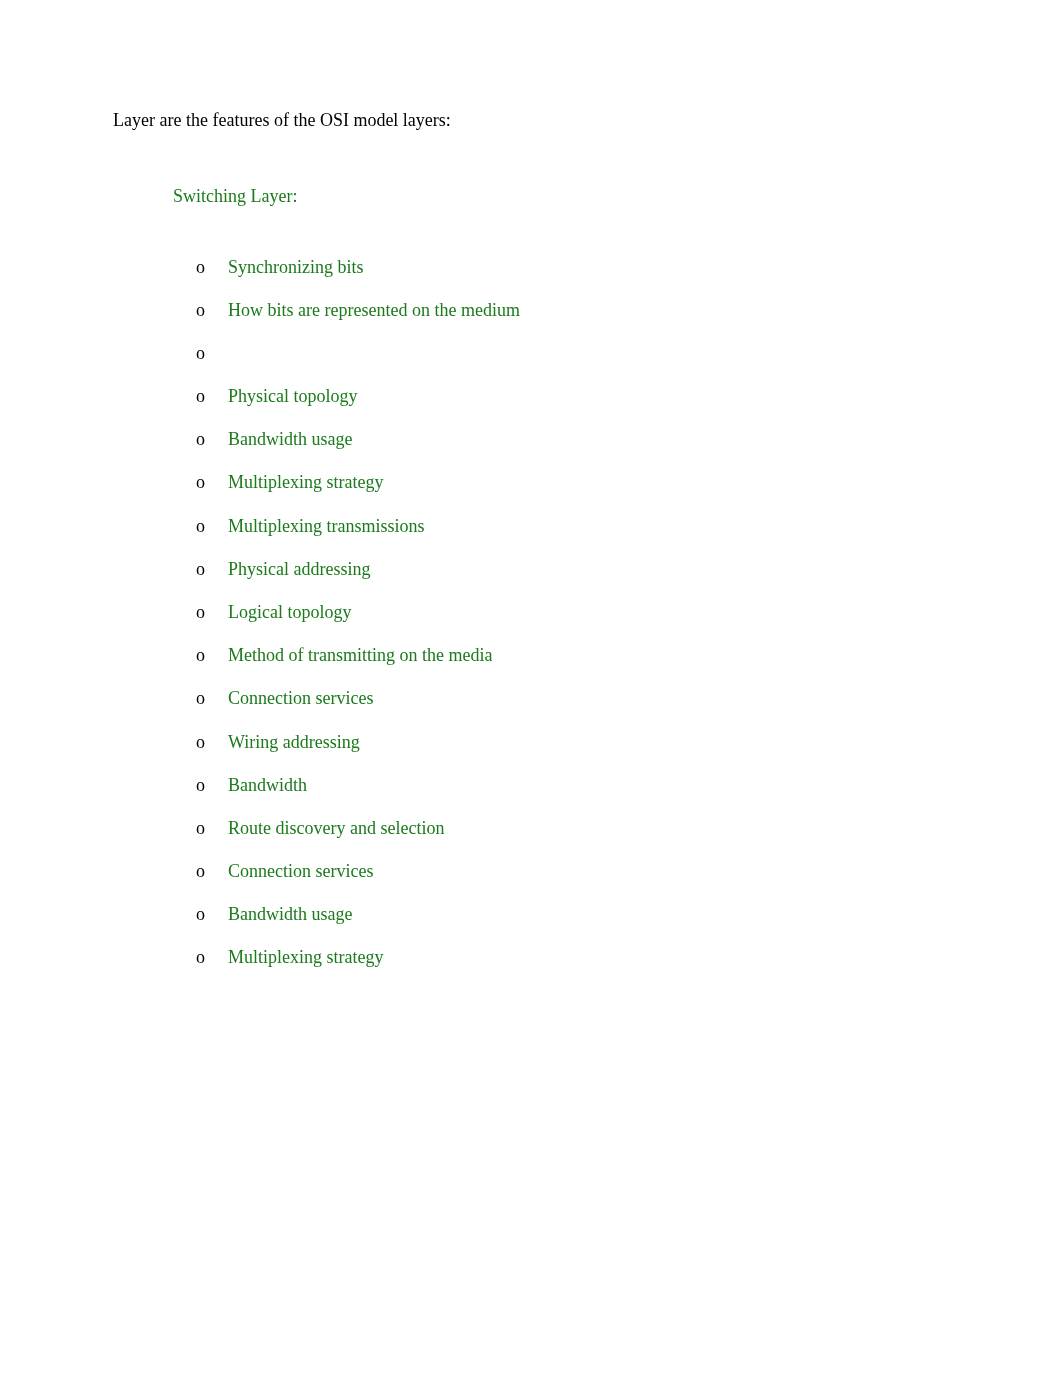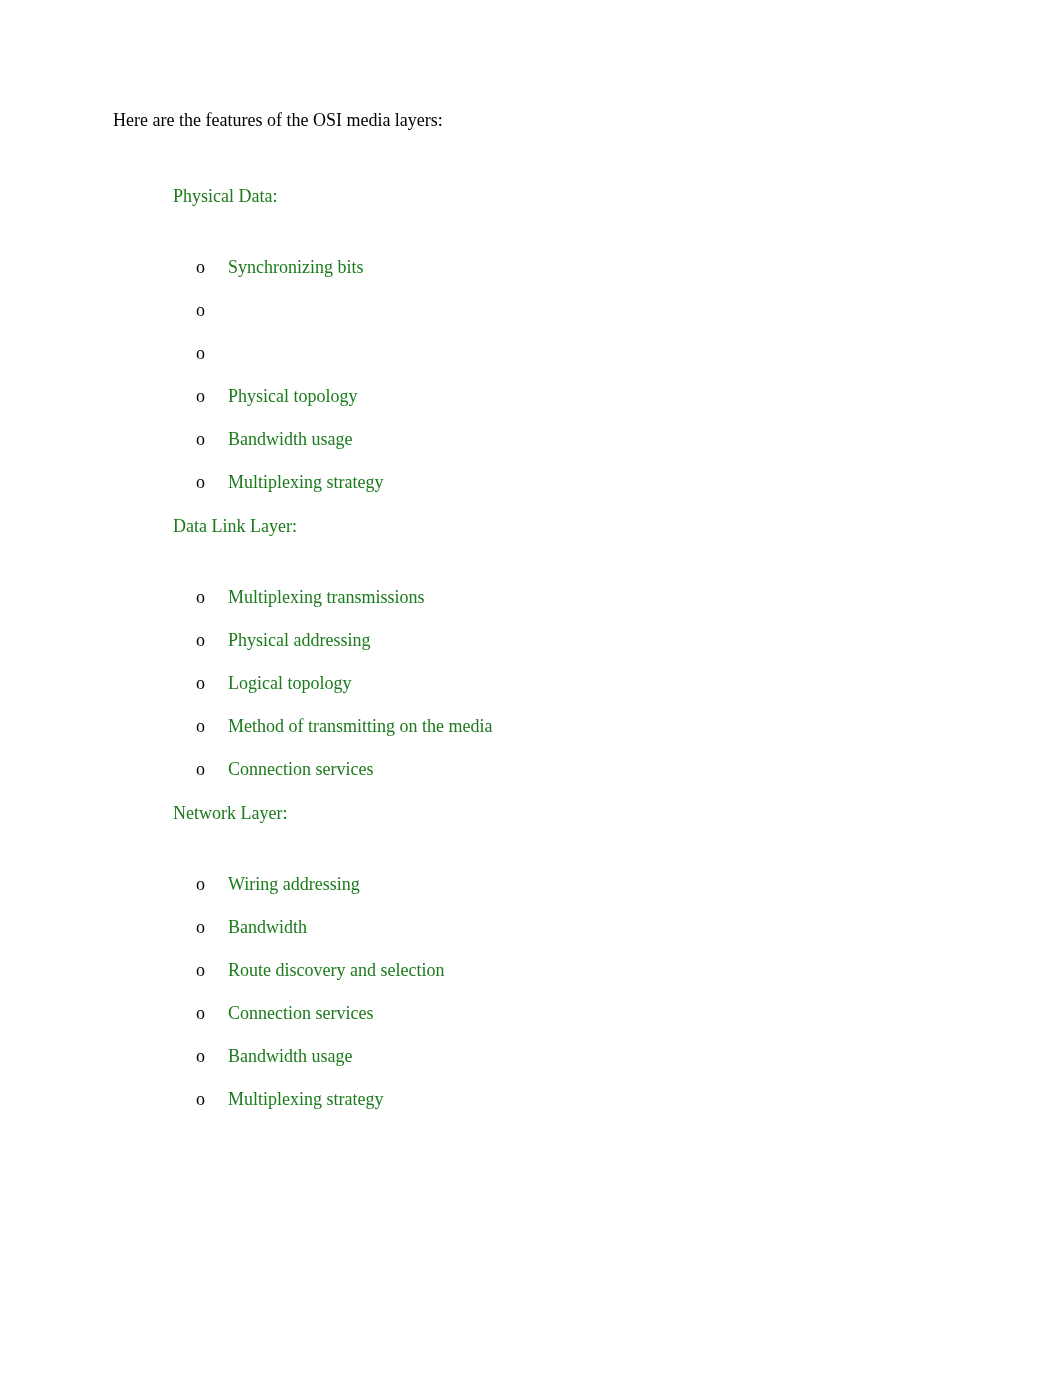--- a/index.html
+++ b/index.html
@@ -57,60 +57,57 @@
       margin-right: 22px;
       min-width: 10px;
     }
     .feature-text {
       color: #1b7a1b;
     }
   </style>
 </head>
 <body>
 
-<p class="intro">Here are the features of the OSI media layers:</p>
+<p class="intro">Layer are the features of the OSI model layers:</p>
 
 <ul class="layer-list">
 
   <li class="layer-item">
     <div class="layer-header">
       <span class="layer-bullet"></span>
-      <span class="layer-title">Physical Data:</span>
+      <span class="layer-title">Switching Layer:</span>
     </div>
     <ul class="feature-list">
       <li class="feature-item">
         <span class="feature-bullet">o</span>
         <span class="feature-text">Synchronizing bits</span>
       </li>
       <li class="feature-item">
         <span class="feature-bullet">o</span>
+        <span class="feature-text">How bits are represented on the medium</span>
       </li>
       <li class="feature-item">
         <span class="feature-bullet">o</span>
       </li>
       <li class="feature-item">
         <span class="feature-bullet">o</span>
         <span class="feature-text">Physical topology</span>
       </li>
       <li class="feature-item">
         <span class="feature-bullet">o</span>
         <span class="feature-text">Bandwidth usage</span>
       </li>
       <li class="feature-item">
         <span class="feature-bullet">o</span>
         <span class="feature-text">Multiplexing strategy</span>
       </li>
     </ul>
   </li>
 
   <li class="layer-item" style="margin-top:-12px;">
-    <div class="layer-header">
-      <span class="layer-bullet"></span>
-      <span class="layer-title">Data Link Layer:</span>
-    </div>
     <ul class="feature-list">
       <li class="feature-item">
         <span class="feature-bullet">o</span>
         <span class="feature-text">Multiplexing transmissions</span>
       </li>
       <li class="feature-item">
         <span class="feature-bullet">o</span>
         <span class="feature-text">Physical addressing</span>
       </li>
       <li class="feature-item">
@@ -122,24 +119,20 @@
         <span class="feature-text">Method of transmitting on the media</span>
       </li>
       <li class="feature-item">
         <span class="feature-bullet">o</span>
         <span class="feature-text">Connection services</span>
       </li>
     </ul>
   </li>
 
   <li class="layer-item" style="margin-top:-12px;">
-    <div class="layer-header">
-      <span class="layer-bullet"></span>
-      <span class="layer-title">Network Layer:</span>
-    </div>
     <ul class="feature-list">
       <li class="feature-item">
         <span class="feature-bullet">o</span>
         <span class="feature-text">Wiring addressing</span>
       </li>
       <li class="feature-item">
         <span class="feature-bullet">o</span>
         <span class="feature-text">Bandwidth</span>
       </li>
       <li class="feature-item">

